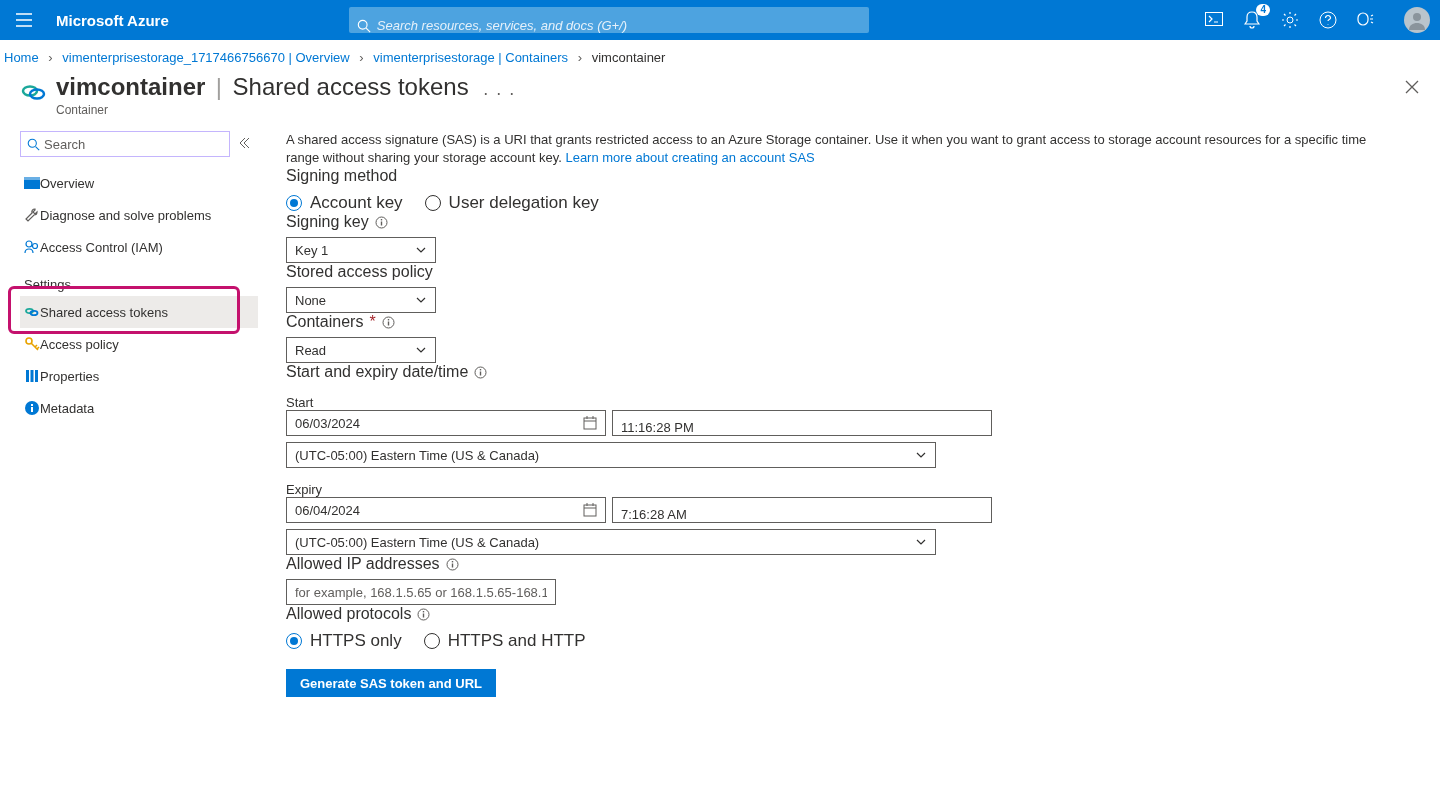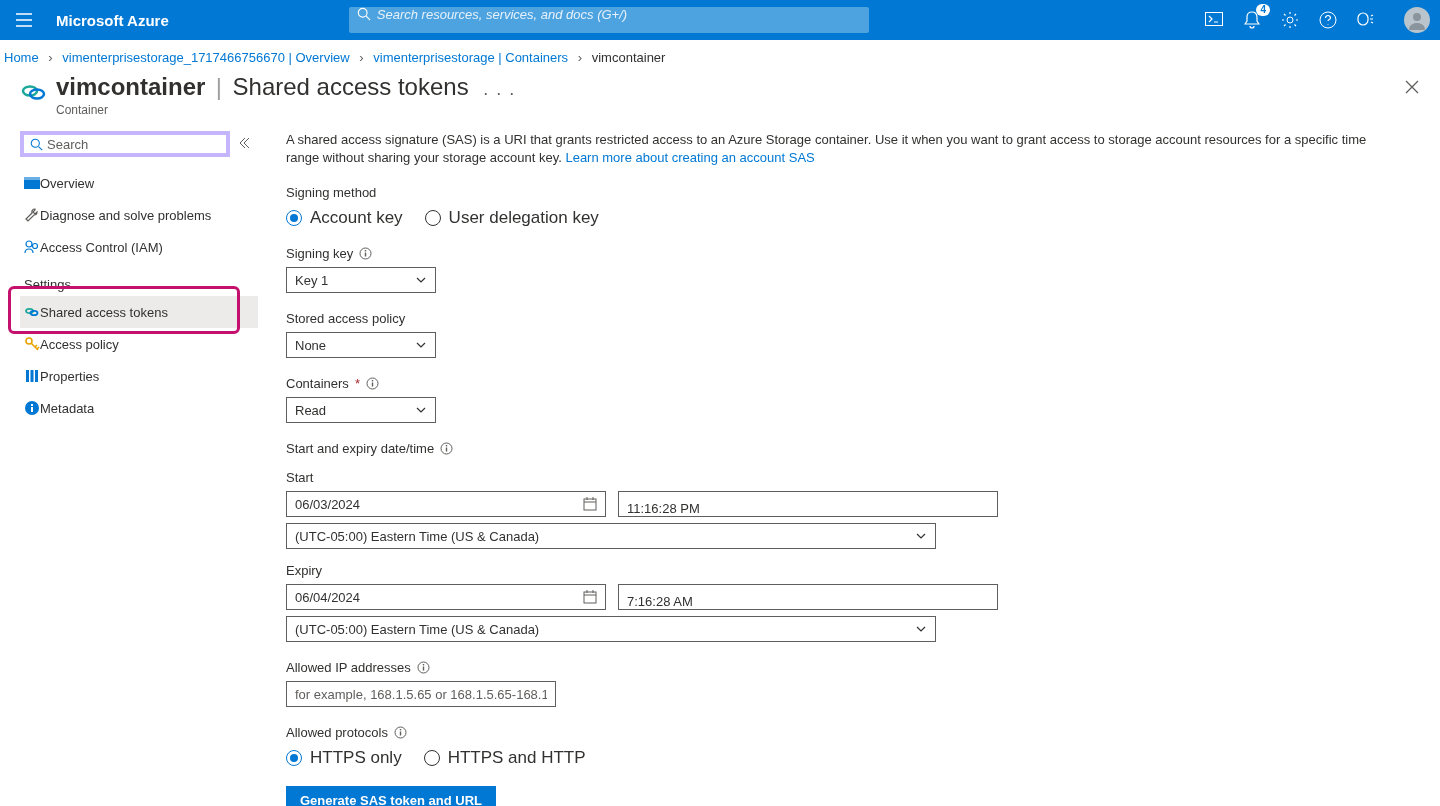--- a/index.html
+++ b/index.html
@@ -3,21 +3,21 @@
 <meta charset="utf-8">
 <style>
   * { box-sizing: border-box; margin: 0; padding: 0; font-family: "Segoe UI", Arial, sans-serif; }
   html, body { width: 1440px; height: 806px; background: #ffffff; color: #323130; overflow: hidden; }
   a { color: #0078d4; text-decoration: none; }
 
   
   .topbar { height: 40px; background: #0078d4; color: #fff; display: flex; align-items: center; padding: 0 10px; }
   .hamburger { width: 28px; height: 28px; display:flex; align-items:center; justify-content:center; cursor:pointer; }
   .brand { font-size: 15px; font-weight: 600; margin-left: 18px; }
-  .searchwrap { margin-left: 180px; width: 520px; height: 26px; background: #4da3e0; border-radius: 2px; display:flex; align-items:flex-start; padding:0 8px; }
+  .searchwrap { margin-left: 180px; width: 520px; height: 26px; background: #4da3e0; border-radius: 2px; display:flex; align-items:flex-end; padding:0 8px; }
   .searchwrap svg { flex:none; }
   .searchwrap input { flex:1; background:transparent; border:none; outline:none; color:#fff; font-size:13px; margin-left:6px; }
   .searchwrap input::placeholder { color:#e6f1fa; font-style: italic; }
   .toolbar-right { margin-left:auto; display:flex; align-items:center; gap:18px; }
   .tb-icon { width:20px; height:20px; display:flex; align-items:center; justify-content:center; position:relative; cursor:pointer; }
   .badge { position:absolute; top:-6px; right:-8px; background:#fff; color:#0078d4; font-size:10px; font-weight:600; border-radius:8px; padding:0 4px; line-height:12px; }
   .avatar { width:26px; height:26px; border-radius:50%; background:#b9c4cc; display:flex; align-items:center; justify-content:center; margin-left:10px; }
 
   
   .breadcrumb { padding: 10px 20px 0 4px; font-size: 13px; }
@@ -31,44 +31,44 @@
   .title-sep { font-size:24px; color:#a19f9d; margin:0 6px; font-weight:400; }
   .title-page { font-size:24px; font-weight:400; }
   .title-sub { font-size:12px; color:#605e5c; margin-top:2px; }
   .title-dots { font-size:18px; color:#605e5c; margin-left:14px; margin-top:10px; cursor:pointer; letter-spacing:1px;}
   .title-close { margin-left:auto; margin-top:6px; cursor:pointer; }
 
   
   .content { display:flex; padding: 8px 20px 0 20px; }
   .sidebar { width: 238px; flex:none; }
   .side-search { display:flex; align-items:center; }
-  .side-search-box { border:4px solid #c4b5fd; height:26px; width:210px; display:flex; align-items:center; padding:0 6px; font-size:13px; color:#605e5c; }
+  .side-search-box { border:1px solid #c4b5fd; height:26px; width:210px; display:flex; align-items:center; padding:0 6px; font-size:13px; color:#605e5c; }
   .side-collapse { margin-left:8px; cursor:pointer; }
   .side-list { margin-top:10px; }
   .side-item { height:32px; display:flex; align-items:center; padding-left:4px; font-size:13px; cursor:pointer; }
   .side-item .icn { width:16px; height:16px; display:flex; align-items:center; justify-content:center; }
   .side-group { font-size:13px; color:#323130; margin:14px 0 4px 4px; font-weight:400; }
   .side-item.active { background:#edebe9; }
   .highlight-box { position:absolute; border:3px solid #c4116d; border-radius:6px; pointer-events:none; }
 
   
   .main { flex:1; padding-left:28px; max-width: 1140px; }
   .helptext { font-size:13px; color:#323130; line-height:1.4; }
-  .section-label { font-size:13px; margin-top:18px; display:flex; align-items:center; gap:6px; }
+  .section-label { font-size:16px; display:flex; align-items:center; gap:6px; }
   .required { color:#a4262c; }
   .info-icon { width:13px; height:13px; display:inline-flex; }
   .radio-row { display:flex; align-items:center; gap:22px; margin-top:8px; font-size:17px; }
   .radio { display:flex; align-items:center; gap:8px; cursor:pointer; }
   .radio .circle { width:16px; height:16px; border:1px solid #323130; border-radius:50%; display:flex; align-items:center; justify-content:center; }
   .radio.selected .circle { border-color:#0078d4; }
   .radio.selected .dot { width:8px; height:8px; background:#0078d4; border-radius:50%; }
   .select { margin-top:6px; border:1px solid #605e5c; height:26px; display:flex; align-items:center; justify-content:space-between; padding:0 8px; font-size:13px; background:#fff; cursor:pointer; }
   .select.sm { width:150px; }
   .sublabel { font-size:13px; margin-top:14px; }
-  .date-row { display:flex; gap:12px; margin-top:6px; }
+  .date-row { display:flex; gap:6px; }
   .date-box { border:1px solid #605e5c; height:26px; width:320px; display:flex; align-items:center; justify-content:space-between; padding:0 8px; font-size:13px; cursor:pointer; }
   .time-box { border:1px solid #605e5c; height:26px; width:380px; display:flex; align-items:flex-end; padding:0 8px; font-size:13px; cursor:text; }
   .tz-box { border:1px solid #605e5c; height:26px; width:650px; display:flex; align-items:center; justify-content:space-between; padding:0 8px; font-size:13px; margin-top:6px; cursor:pointer; }
   .text-input { border:1px solid #605e5c; height:26px; width:270px; padding:0 8px; font-size:13px; margin-top:6px; }
   .text-input::placeholder { color:#605e5c; }
   .gen-btn { margin-top:18px; background:#0078d4; color:#fff; border:none; height:28px; padding:0 14px; font-size:13px; font-weight:600; cursor:pointer; }
   .chev { width:12px; height:12px; }
 </style>
 </head>
 <body>

